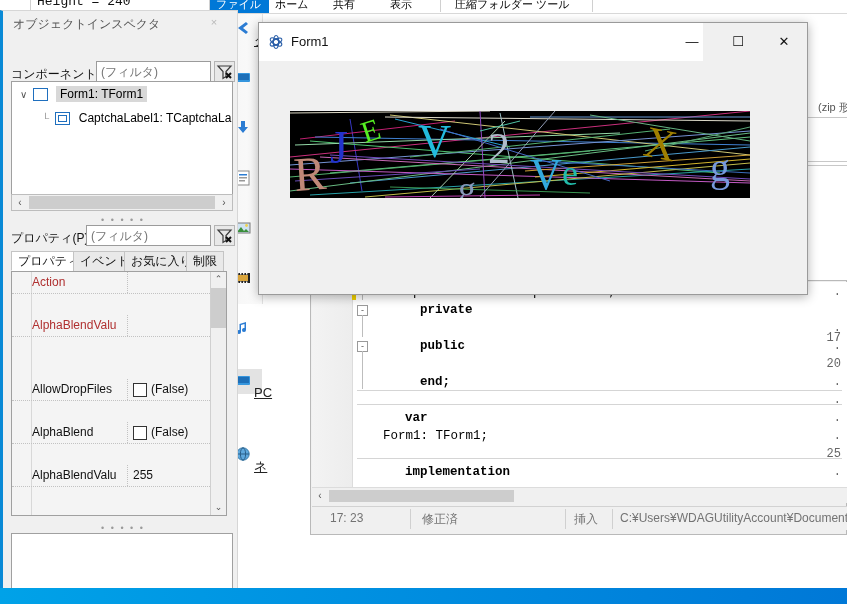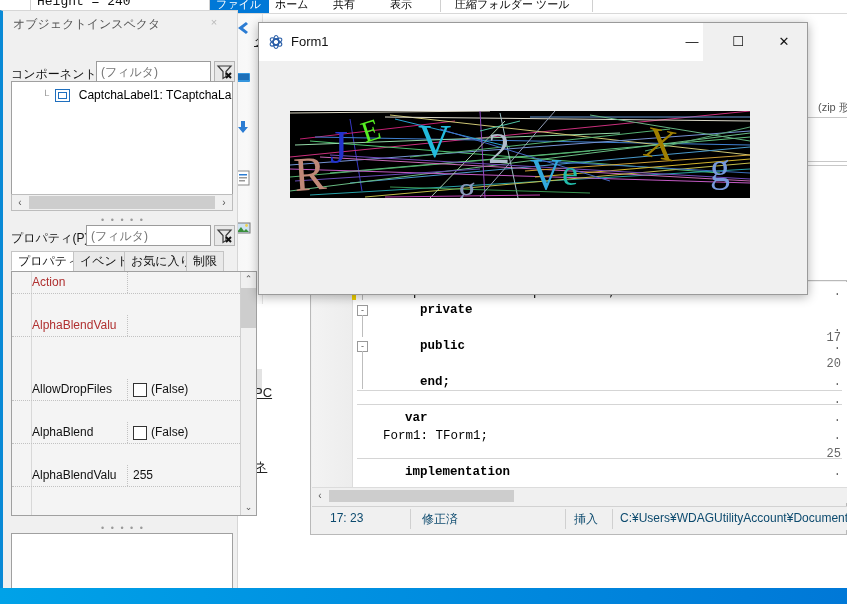--- a/index.html
+++ b/index.html
@@ -66,21 +66,21 @@
   #oi-grip{left:95px;top:204px;width:50px;height:6px;font-size:9px;color:#9a9a9a;
     letter-spacing:2px;text-align:center;}
 
   
   #oi-tabs{left:8px;top:240px;width:222px;height:20px;}
   .tab{position:absolute;top:0;height:20px;line-height:19px;font-size:12px;
     background:#e9e9e9;border:1px solid #c4c4c4;border-bottom:none;box-sizing:border-box;
     padding:0 6px;color:#111;}
   .tab.active{background:#fff;border-bottom:1px solid #fff;}
 
-  #oi-grid{left:8px;top:260px;width:246px;height:245px;background:#f4f4f4;
+  #oi-grid{left:8px;top:260px;width:216px;height:245px;background:#f4f4f4;
     border:1px solid #a0a0a0;box-sizing:border-box;overflow:hidden;}
   .prow{position:relative;height:21px;border-bottom:1px dotted #c2c2c2;}
   .pname{position:absolute;left:20px;top:3px;font-size:12px;color:#111;
     width:92px;overflow:hidden;white-space:nowrap;}
   .pname.red{color:#b03030;}
   .pdiv{position:absolute;left:115px;top:0;width:1px;height:21px;border-left:1px dotted #c2c2c2;}
   .pval{position:absolute;left:121px;top:3px;font-size:12px;color:#111;white-space:nowrap;}
   .pcheck{position:absolute;left:121px;top:4px;width:12px;height:12px;
     border:1px solid #333;background:#fff;}
   .pvalchk{position:absolute;left:139px;top:3px;font-size:12px;color:#111;}
@@ -114,21 +114,21 @@
     line-height:8px;font-size:9px;text-align:center;background:#fff;color:#555;}
   .foldline{position:absolute;left:50px;width:1px;background:#bdbdbd;}
   .hrule{position:absolute;left:45px;width:485px;height:1px;background:#d5d5d5;}
 
   #ide-hscroll{left:1px;top:206px;width:535px;height:16px;background:#f0f0f0;
     border-top:1px solid #dcdcdc;box-sizing:border-box;}
   #ide-hthumb{position:absolute;left:17px;top:2px;width:185px;height:12px;background:#cdcdcd;}
 
   #ide-status{left:1px;top:225px;width:535px;height:24px;background:#f0f0f0;
     border-top:1px solid #d2d2d2;box-sizing:border-box;}
-  .stcell{position:absolute;top:4px;font-size:12px;color:#0c4a6e;white-space:nowrap;}
+  .stcell{position:absolute;top:4px;font-size:12px;color:#737373;white-space:nowrap;}
   .stsep{position:absolute;top:2px;width:1px;height:20px;background:#d0d0d0;}
 
   
   #msgpanel{left:238px;top:440px;width:80px;height:60px;background:#fff;
     border:1px solid #cfcfcf;box-sizing:border-box;}
   #msgtab{left:12px;top:16px;font-size:11px;color:#9c9c9c;}
 
   
   #form1{left:258px;top:22px;width:550px;height:273px;background:#f0f0f0;
     border:1px solid #9a9a9a;box-sizing:border-box;box-shadow:0 2px 10px rgba(0,0,0,.30);}
@@ -331,20 +331,25 @@
     <div class="abs lblrow" style="left:8px;top:55px;">コンポーネント(m)</div>
     <input class="abs filterbox" style="left: 93px; top: 50px; width: 115px; height: 21px;" placeholder="(フィルタ)">
     <div class="abs funnelbtn" style="left:211px;top:50px;width:21px;height:21px;">
       <svg width="19" height="19" viewBox="0 0 19 19">
         <path d="M3 4 h13 l-5 5.5 v5 l-3 2 v-7 z" fill="none" stroke="#3a3a3a" stroke-width="1.2"></path>
         <path d="M11 11 l5 5 M16 11 l-5 5" stroke="#111" stroke-width="2"></path>
       </svg>
     </div>
 
     <div class="abs" id="oi-tree">
+      <div class="treerow" style="padding-top:5px;padding-left:8px;">
+        <span style="color:#555;font-size:10px;margin-right:2px;">∨</span>
+        <span class="tbox"></span>
+        <span class="tnode-sel">Form1: TForm1</span>
+      </div>
       <div class="treerow" style="padding-top:6px;padding-left:30px;">
         <span style="color:#888;font-size:10px;margin-right:3px;">└</span>
         <span class="tbox inner"></span>
         <span>CaptchaLabel1: TCaptchaLabel</span>
       </div>
     </div>
 
     <div class="abs" id="oi-hscroll">
       <div class="sbarrow" style="left:0;">‹</div>
       <div id="oi-hthumb"></div>

